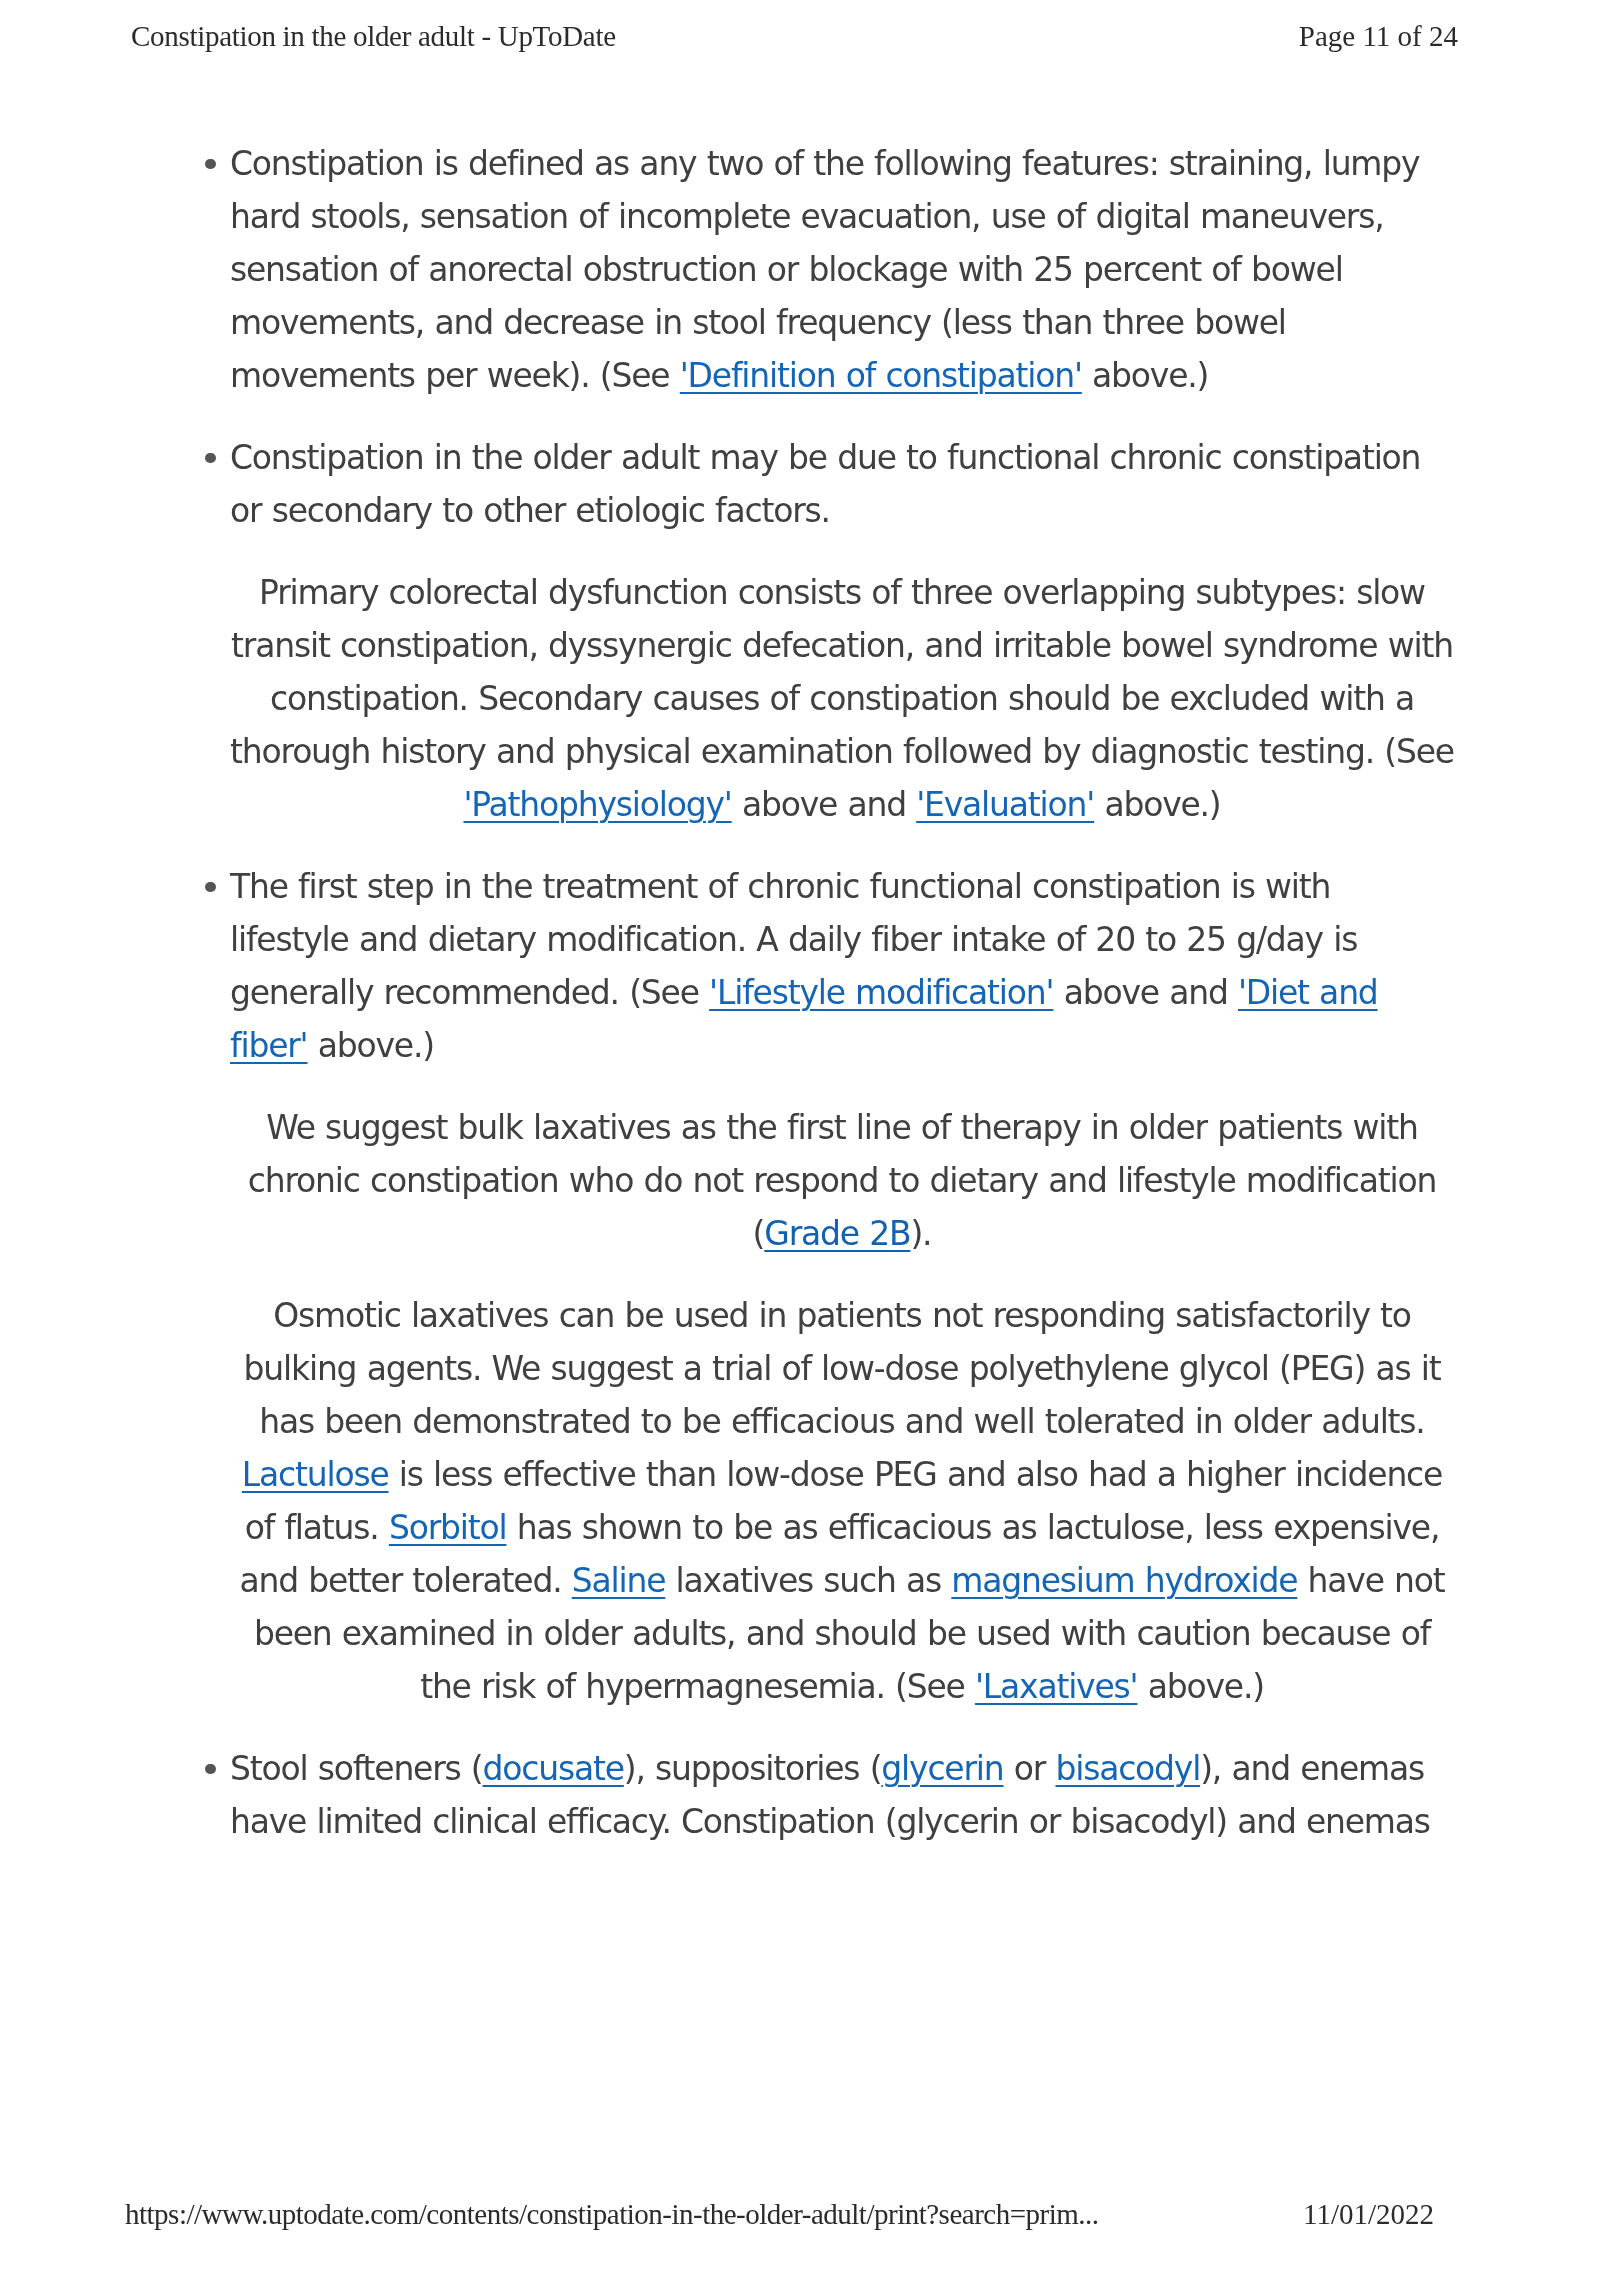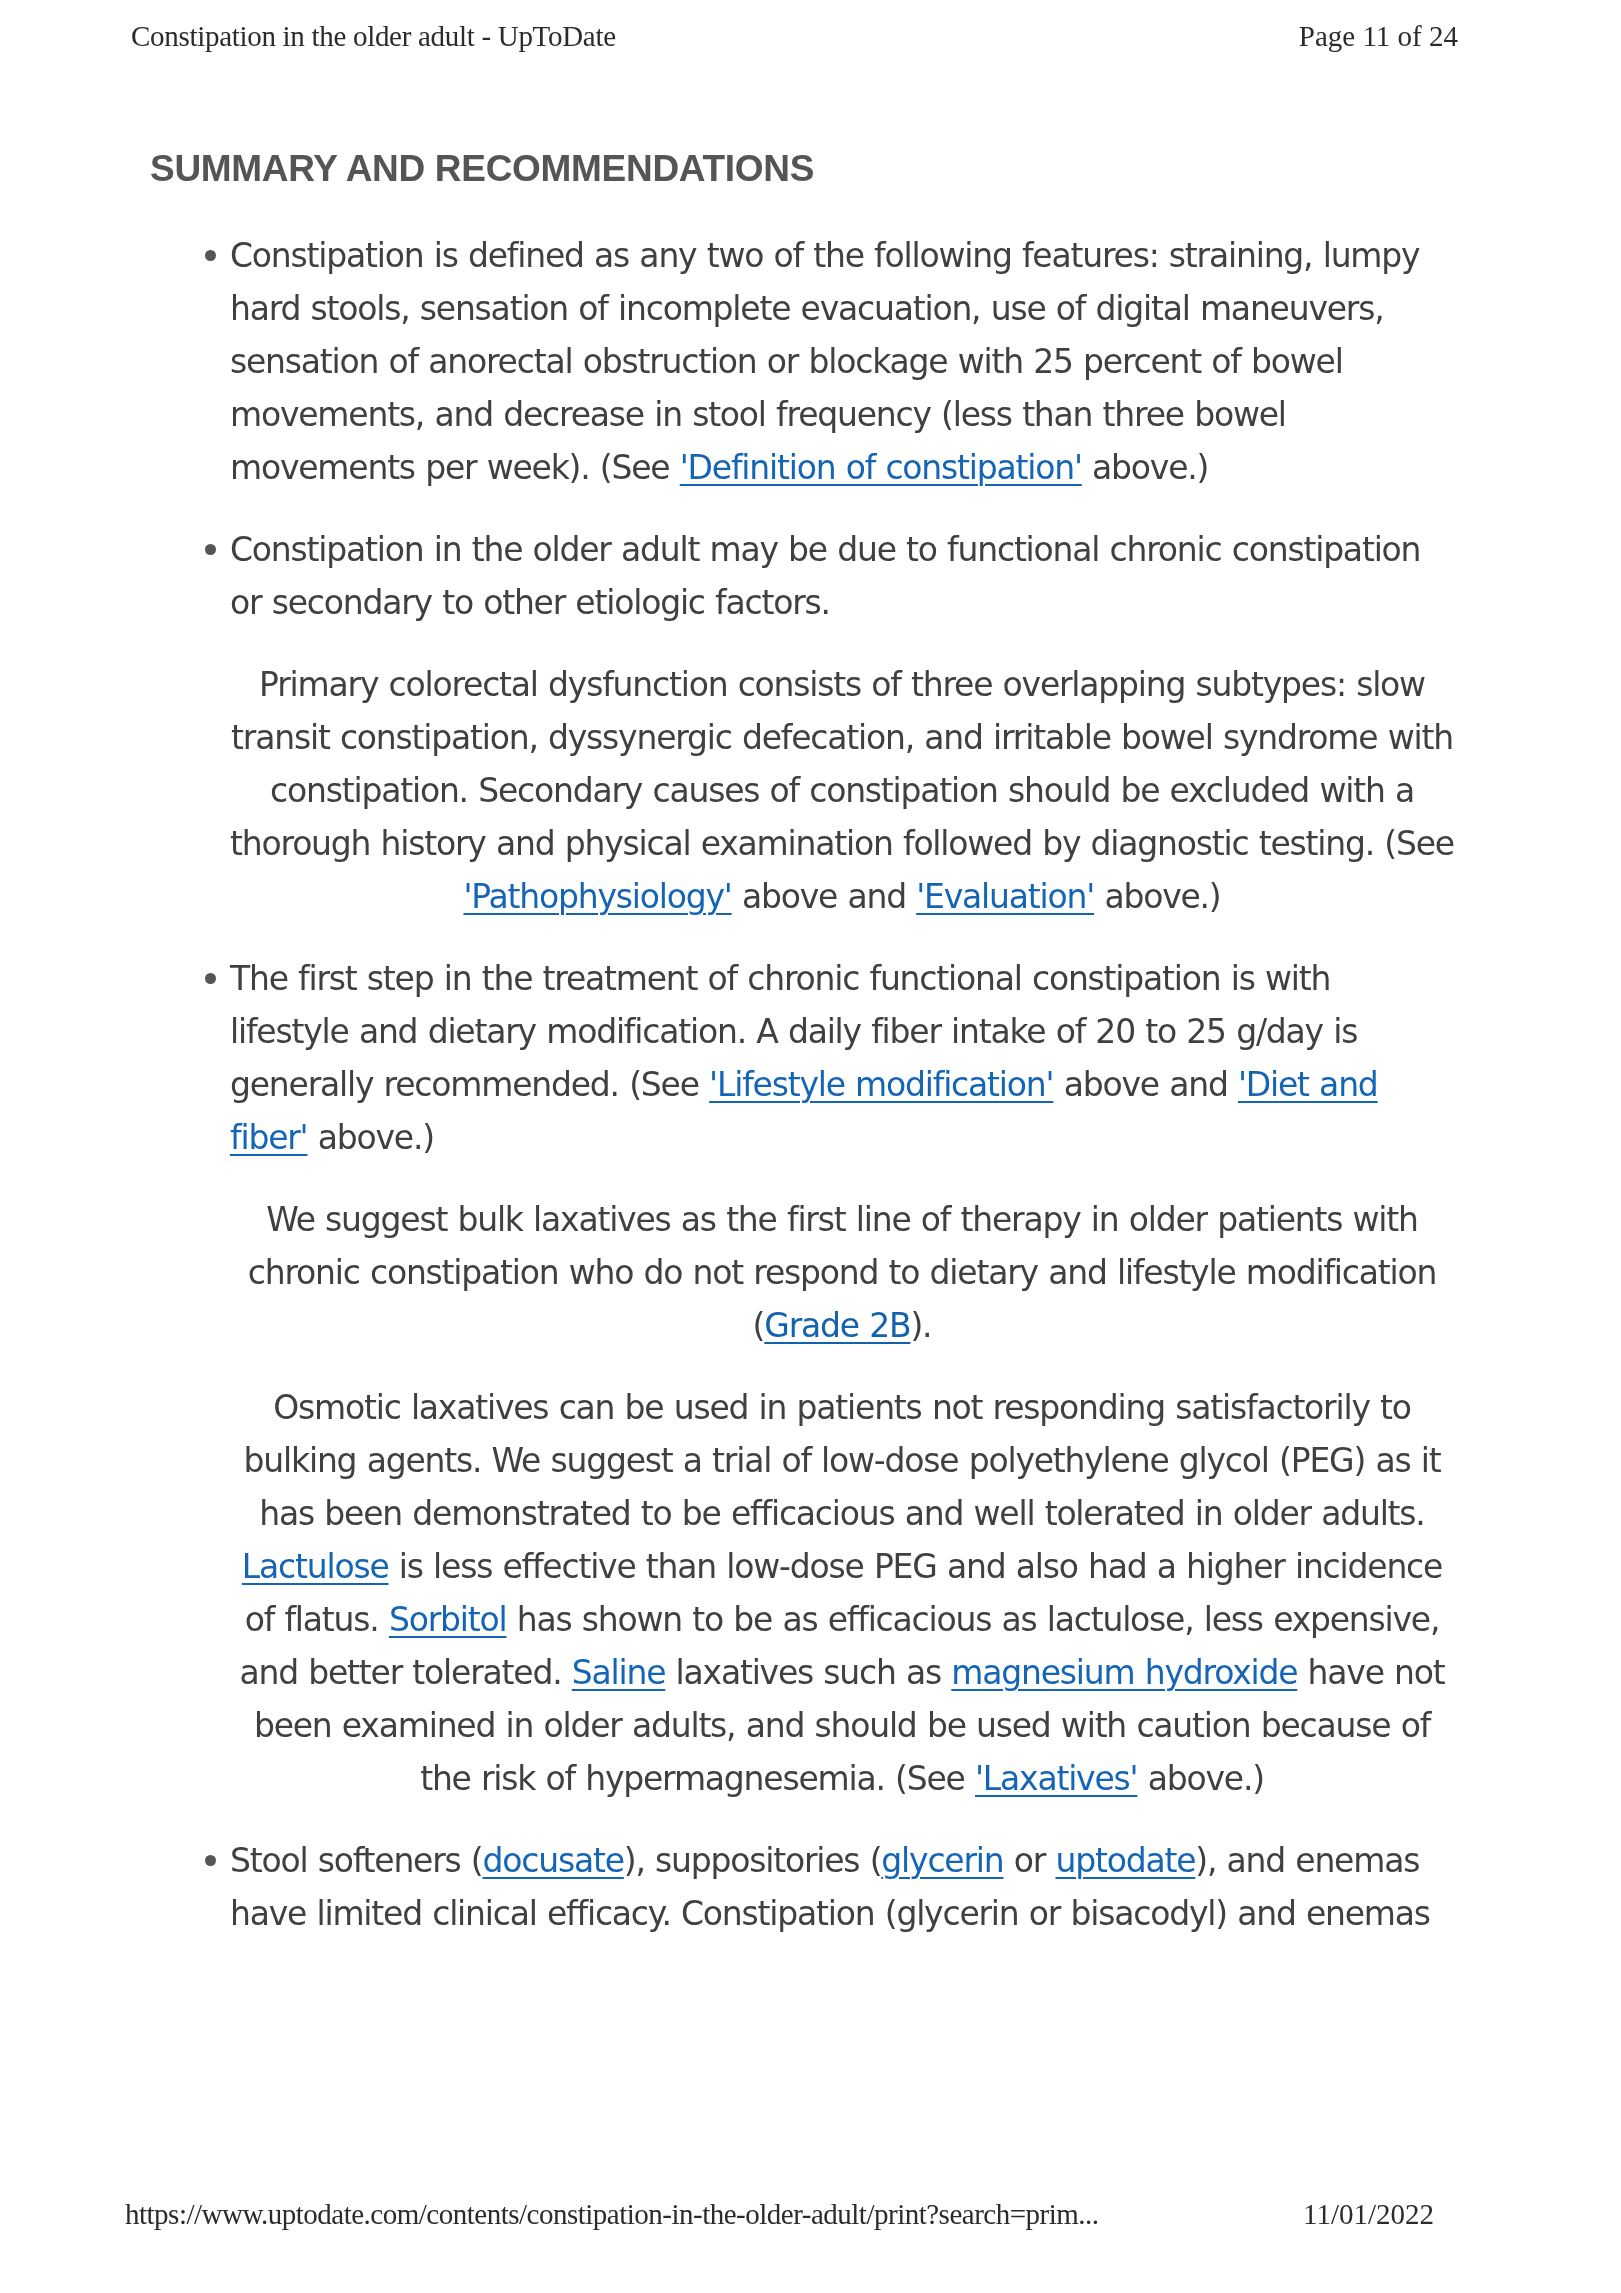--- a/index.html
+++ b/index.html
@@ -47,21 +47,20 @@
   </style>
 </head>
 <body>
 
 <div class="print-header">
   <span class="ph-left">Constipation in the older adult - UpToDate</span>
   <span class="ph-right">Page 11 of 24</span>
 </div>
 
 <div class="content">
-  <h2 class="section-title">SUMMARY AND RECOMMENDATIONS</h2>
 
   <ul class="bullets">
     <li class="bullet-item">
       <span class="bullet-dot"></span>
       <p class="para"><span>Constipation is defined as any two of the following features: straining, lumpy hard stools, sensation of incomplete evacuation, use of digital maneuvers, sensation of anorectal obstruction or blockage with 25 percent of bowel movements, and decrease in stool frequency (less than three bowel movements per week). (See </span><a class="link">'Definition of constipation'</a><span> above.)</span></p>
     </li>
 
     <li class="bullet-item">
       <span class="bullet-dot"></span>
       <p class="para"><span>Constipation in the older adult may be due to functional chronic constipation or secondary to other etiologic factors.</span></p>
@@ -75,21 +74,21 @@
       <p class="para"><span>The first step in the treatment of chronic functional constipation is with lifestyle and dietary modification. A daily fiber intake of 20 to 25 g/day is generally recommended. (See </span><a class="link">'Lifestyle modification'</a><span> above and </span><a class="link">'Diet and fiber'</a><span> above.)</span></p>
     </li>
 
     <li style="list-style:none">
       <p class="para sub"><span>We suggest bulk laxatives as the first line of therapy in older patients with chronic constipation who do not respond to dietary and lifestyle modification (</span><a class="link bold">Grade 2B</a><span>).</span></p>
       <p class="para sub"><span>Osmotic laxatives can be used in patients not responding satisfactorily to bulking agents. We suggest a trial of low-dose polyethylene glycol (PEG) as it has been demonstrated to be efficacious and well tolerated in older adults. </span><a class="link">Lactulose</a><span> is less effective than low-dose PEG and also had a higher incidence of flatus. </span><a class="link">Sorbitol</a><span> has shown to be as efficacious as lactulose, less expensive, and better tolerated. </span><a class="link">Saline</a><span> laxatives such as </span><a class="link">magnesium hydroxide</a><span> have not been examined in older adults, and should be used with caution because of the risk of hypermagnesemia. (See </span><a class="link">'Laxatives'</a><span> above.)</span></p>
     </li>
 
     <li class="bullet-item">
       <span class="bullet-dot"></span>
-      <p class="para"><span>Stool softeners (</span><a class="link">docusate</a><span>), suppositories (</span><a class="link">glycerin</a><span> or </span><a class="link">uptodate</a><span>), and enemas have limited clinical efficacy. Constipation (glycerin or bisacodyl) and enemas</span></p>
+      <p class="para"><span>Stool softeners (</span><a class="link">docusate</a><span>), suppositories (</span><a class="link">glycerin</a><span> or </span><a class="link">bisacodyl</a><span>), and enemas have limited clinical efficacy. Constipation (glycerin or bisacodyl) and enemas</span></p>
     </li>
   </ul>
 </div>
 
 <div class="print-footer">
   <span class="pf-left">https://www.uptodate.com/contents/constipation-in-the-older-adult/print?search=prim...</span>
   <span class="pf-right">11/01/2022</span>
 </div>
 
 

